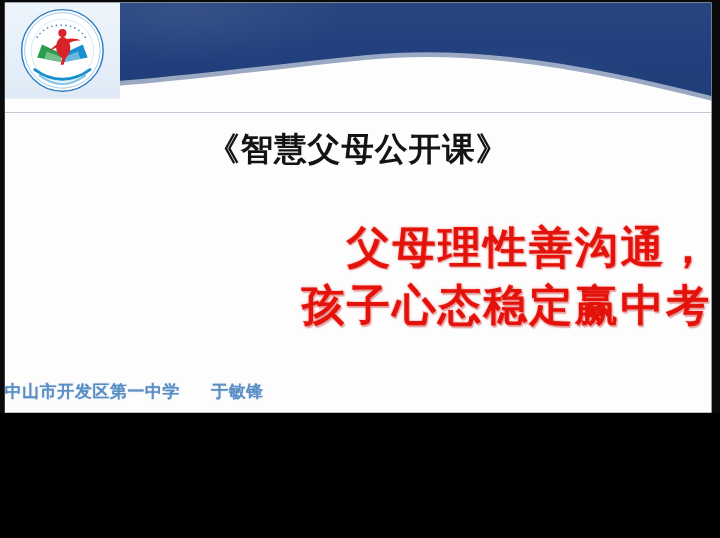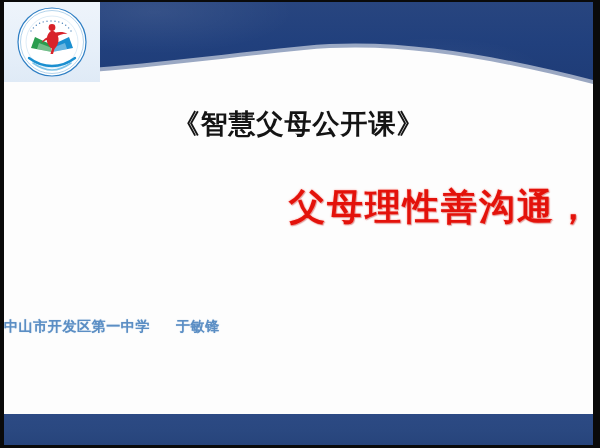--- a/index.html
+++ b/index.html
@@ -10,21 +10,21 @@
   body {
     width: 600px;
     height: 448px;
     overflow: hidden;
     font-family: "Liberation Sans", sans-serif;
   }
 
   #slide {
     position: relative;
     width: 600px;
-    height: 448px;
+    height: 344px;
     background: #0a0a0a;
     box-sizing: border-box;
     overflow: hidden;
   }
 
   
   #canvas {
     position: absolute;
     left: 4px;
     top: 2px;
@@ -196,20 +196,21 @@
           <path d="M16,52 C24,58 32,60 39,60 C46,60 54,58 62,52" fill="none" stroke="#1a8fd0" stroke-width="2.4" stroke-linecap="round"></path>
           <path d="M20,57 C27,62 33,64 39,64 C45,64 51,62 58,57" fill="none" stroke="#7fc4e8" stroke-width="1.6" stroke-linecap="round"></path>
         </svg>
       </div>
     </div>
 
     <div id="course-title">《智慧父母公开课》</div>
 
     <div id="main-title">
       <div class="main-line">父母理性善沟通，</div>
+      <div class="main-line">孩子心态稳定赢中考</div>
     </div>
 
     <div id="presenter">
       <span>中山市开发区第一中学</span><span class="gap"></span><span>于敏锋</span>
     </div>
 
     <div id="footer-bar"></div>
 
   </div>
 </div>

